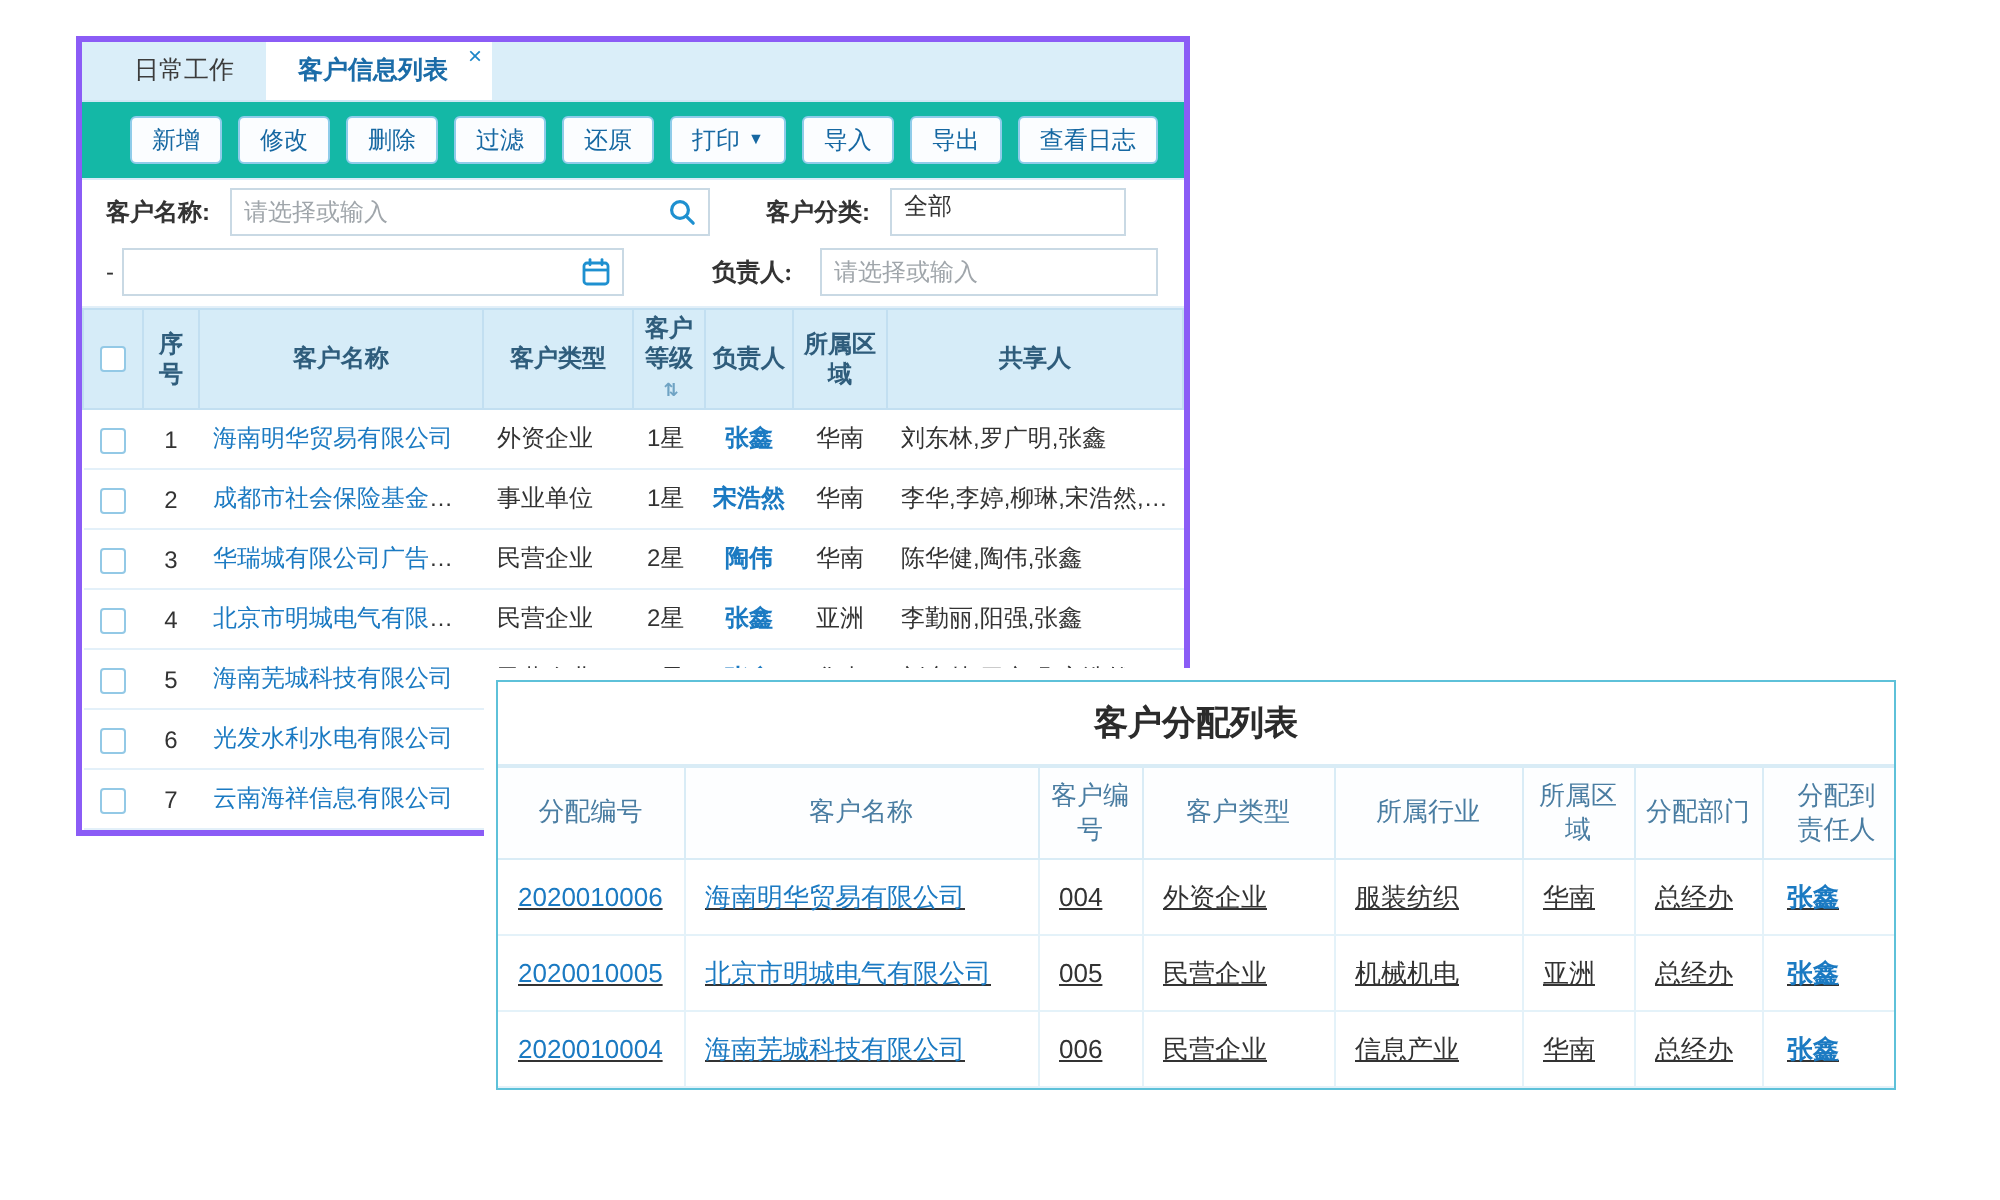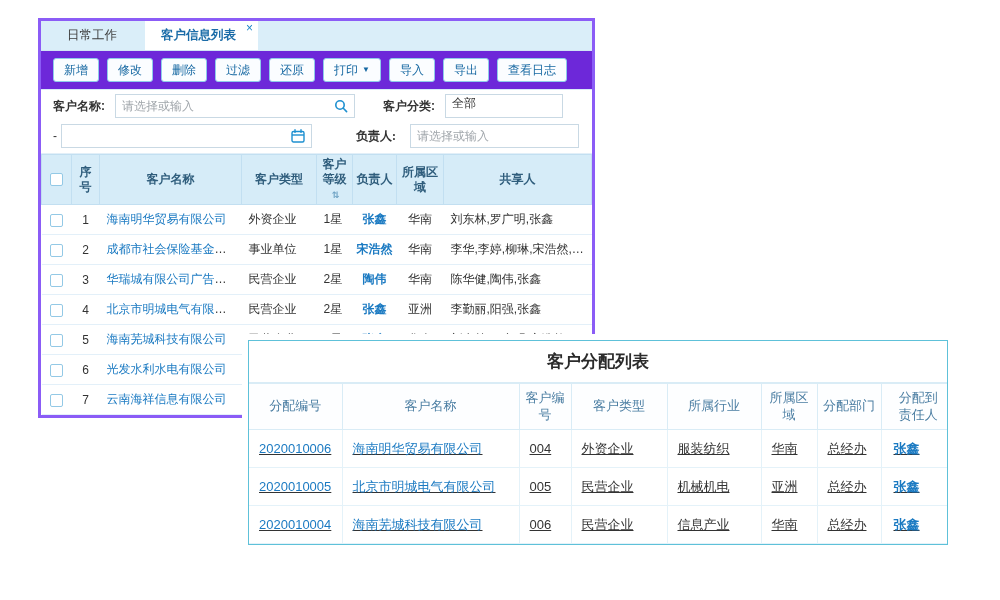--- a/index.html
+++ b/index.html
@@ -7,25 +7,25 @@
     font-family:"Liberation Sans","DejaVu Sans",sans-serif; }
   body { position:relative; }
 
   
   .panel1 { position:absolute; left:38px; top:18px; width:557px; background:#fff;
     border:3px solid #8b5cf6; z-index:1; }
   .tabbar { height:29px; background:#daeef9; display:flex; align-items:stretch;
     padding-left:10px; }
   .tab { padding:0 16px; font-size:12.5px; color:#3c3c3c; display:flex; align-items:center;
     cursor:pointer; position:relative; white-space:nowrap; }
-  .tab.active { background:#ffffff; color:#1b6ca8; font-weight:bold; padding-right:22px;margin-left:12px; }
+  .tab.active { background:#ffffff; color:#1b6ca8; font-weight:bold; padding-right:22px; }
   .tab-close { position:absolute; top:1px; right:5px; color:#1b86c8; font-size:12px;
     font-weight:normal; line-height:12px; cursor:pointer; }
 
-  .toolbar { background:#6d28d9; padding:7px 12px; display:flex; gap:8px; align-items:flex-end;
+  .toolbar { background:#14b8a6; padding:7px 24px; display:flex; gap:8px; align-items:flex-end;
     border-top:1px solid #cfe6f4; border-bottom:1px solid #d8ebf7; }
   .btn { background:#fbfdff; border:1px solid #8fccea; border-radius:3px; color:#1668a2;
     font-size:12px; line-height:1; padding:5px 10px; cursor:pointer; font-family:inherit;
     white-space:nowrap; display:inline-flex; align-items:center; gap:4px; }
   .btn .caret { font-size:8px; color:#1668a2; }
 
   .filters { background:#fff; padding:1px 12px 2px; border-bottom:1px solid #e2eff8; }
   .frow { display:flex; align-items:center; height:30px; }
   .flabel { font-size:12px; font-weight:bold; color:#333; white-space:nowrap; }
   .fbox { height:24px; border:1px solid #c9d9e4; background:#fff; display:flex;

